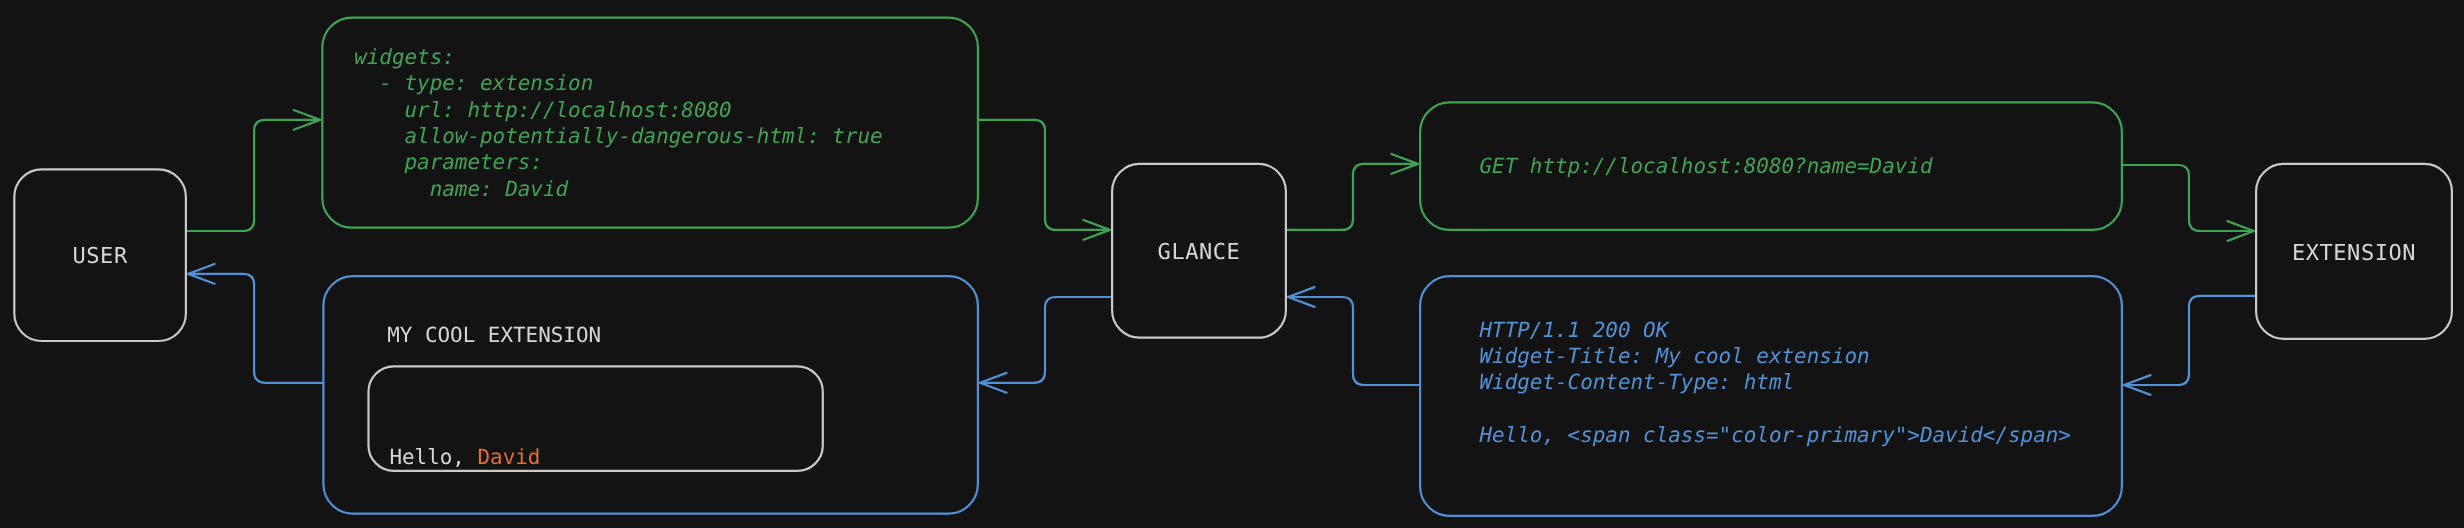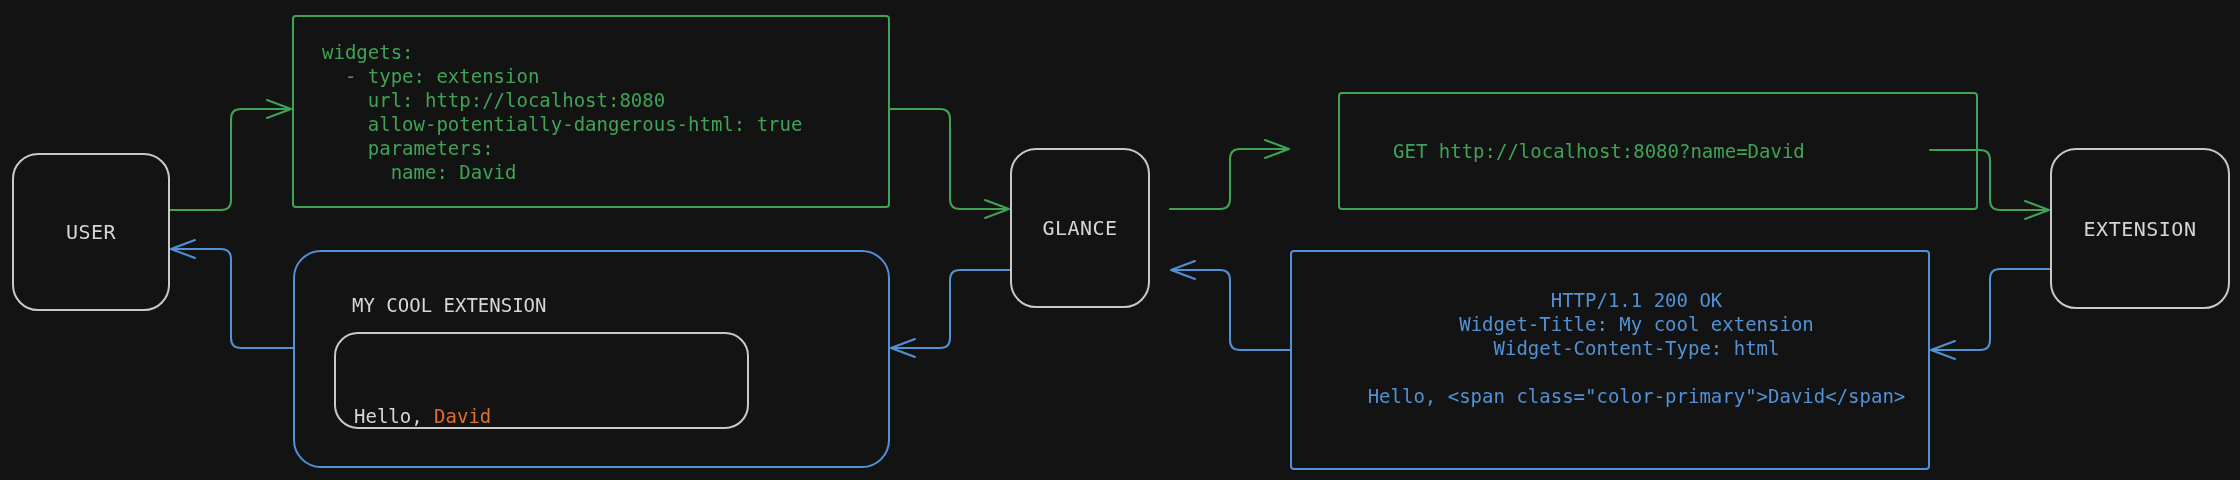--- a/index.html
+++ b/index.html
@@ -40,44 +40,45 @@
     border-radius: 26px;
     display: flex;
     align-items: center;
     justify-content: center;
     color: var(--text_light);
     font-size: 20px;
     letter-spacing: 0.5px;
     z-index: 2;
   }
   .node-user      { left: 12px;   top: 153px; width: 158px; height: 158px; text-align: right; }
-  .node-glance    { left: 1010px; top: 148px; width: 140px; height: 160px; }
+  .node-glance    { left: 1010px; top: 148px; width: 160px; height: 160px; }
   .node-extension { left: 2050px; top: 148px; width: 180px; height: 161px; }
 
   .codebox {
     position: absolute;
     box-sizing: border-box;
-    border-radius: 4px;
+    border-radius: 28px;
     display: flex;
     flex-direction: column;
     justify-content: center;
     font-size: 19px;
     z-index: 2;
+    font-style: italic;
   }
   .codebox pre {
     margin: 0;
     font: inherit;
     line-height: 24px;
     white-space: pre;
   }
   .green-box { border: 2px solid var(--green); color: var(--green); }
-  .blue-box  { border: 2px solid var(--blue);  color: var(--blue); text-align: center; }
+  .blue-box  { border: 2px solid var(--blue);  color: var(--blue); }
 
   .box-config   { left: 292px;  top: 15px;  width: 598px; height: 193px; padding-left: 28px; }
-  .box-request  { left: 1290px; top: 92px;  width: 640px; height: 118px; padding-left: 53px; margin-left: 48px; }
+  .box-request  { left: 1290px; top: 92px;  width: 640px; height: 118px; padding-left: 53px; }
   .box-response { left: 1290px; top: 250px; width: 640px; height: 220px; padding-left: 53px; padding-bottom: 24px; }
 
   .widget-box {
     position: absolute;
     box-sizing: border-box;
     left: 293px; top: 250px; width: 597px; height: 218px;
     border: 2px solid var(--blue);
     border-radius: 28px;
     z-index: 2;
     padding-left: 32px;

